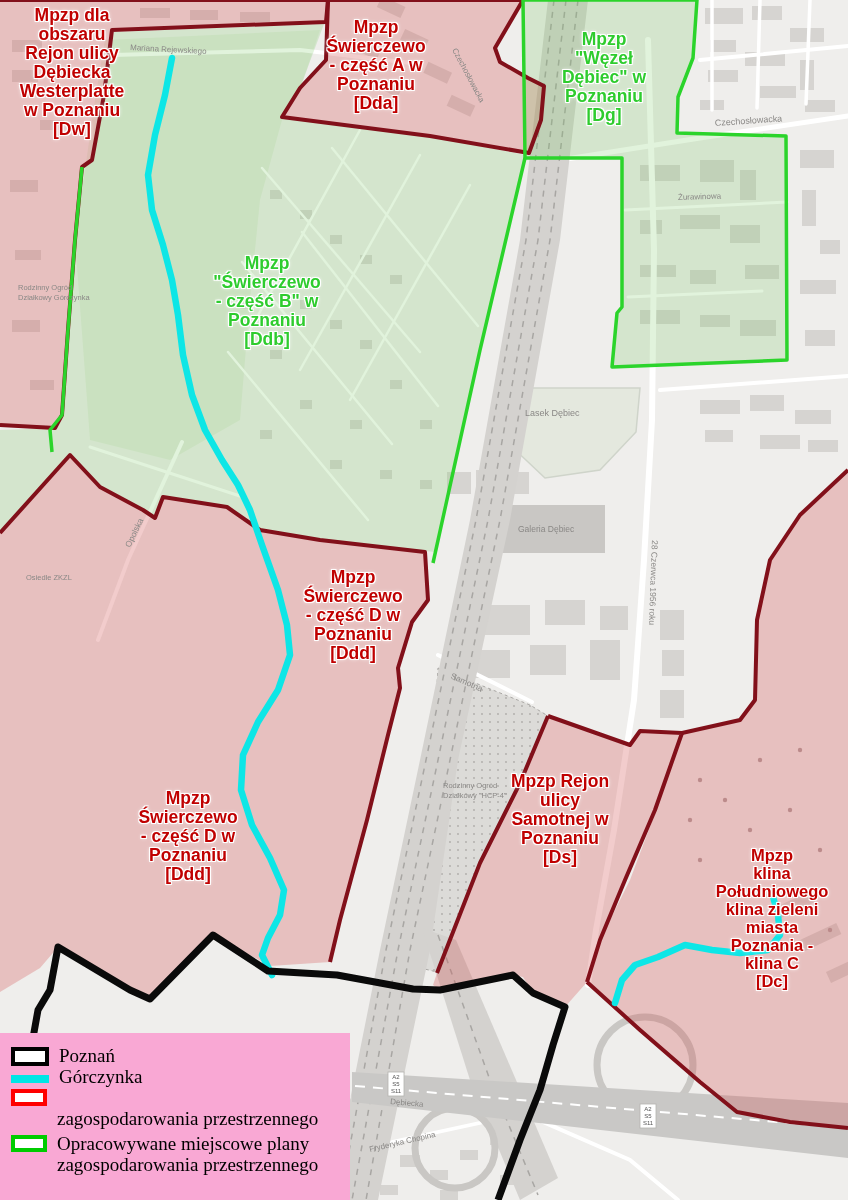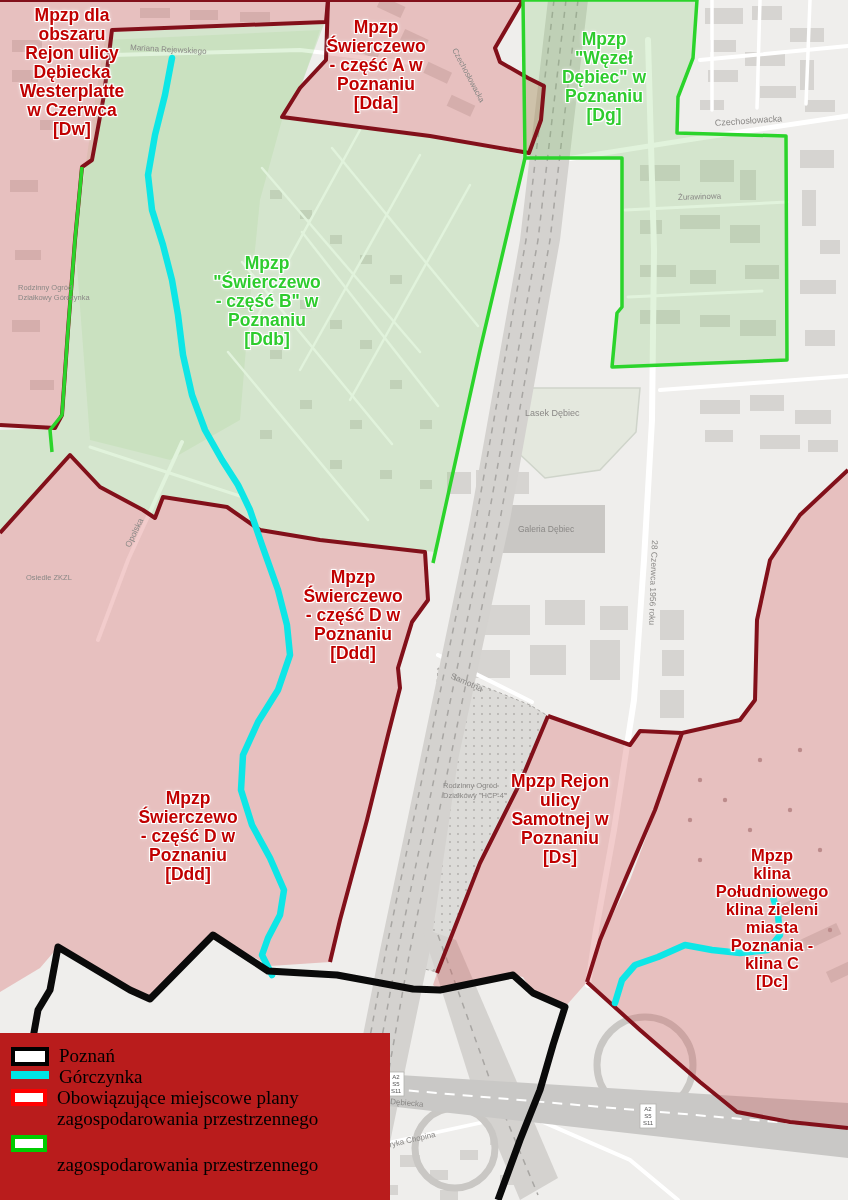--- a/index.html
+++ b/index.html
@@ -8,22 +8,22 @@
   #mapsvg{position:absolute;left:0;top:0;}
   .bld{fill:#d6d4d1;stroke:none;}
   .bld2{fill:#c9c7c4;}
   .st{stroke:#ffffff;fill:none;stroke-linecap:round;}
   .zl{position:absolute;text-align:center;font-weight:bold;font-size:17.5px;line-height:19px;
       text-shadow:-1px -1px 0 #fff,1px -1px 0 #fff,-1px 1px 0 #fff,1px 1px 0 #fff,0 0 4px #fff,0 0 2px #fff;}
   .zl-red{color:#c00000;}
   .zl-green{color:#2ecc2e;}
   .zl-sm{font-size:16.5px;line-height:18px;}
   .maplabel{fill:#8a8886;font-family:"Liberation Sans",sans-serif;}
-  #legend{position:absolute;left:0;top:1033px;width:350px;height:167px;background:#b91c1c;
-          font-family:"Liberation Serif",serif;color:#000;padding-left:40px;}
+  #legend{position:absolute;left:0;top:1033px;width:350px;height:167px;background:#f9a8d4;
+          font-family:"Liberation Serif",serif;color:#000;}
   .lg-row{position:absolute;left:11px;display:flex;align-items:flex-start;}
   .lg-label{font-size:19px;line-height:21px;margin-left:10px;white-space:nowrap;}
   .sw-black{width:30px;height:11px;border:4px solid #000;background:#fff;margin-top:2px;}
   .sw-cyan{width:38px;height:8px;background:#00e5e5;margin-top:5px;}
   .sw-red{width:28px;height:9px;border:4px solid #ff0000;background:#fff;margin-top:2px;}
   .sw-green{width:28px;height:9px;border:4px solid #00cc00;background:#fff;margin-top:2px;}
 </style>
 </head>
 <body>
 
@@ -259,21 +259,21 @@
     <text x="648" y="1125" font-size="6" text-anchor="middle" fill="#555">S11</text>
   </g>
 </svg>
 
 <div class="zl zl-red" style="left:16px;top:6px;width:112px;">
   <div>Mpzp dla</div>
       <div>obszaru</div>
       <div>Rejon ulicy</div>
   <div>Dębiecka</div>
       <div>Westerplatte</div>
-      <div>w Czerwca</div>
+      <div>w Poznaniu</div>
   <div>[Dw]</div>
 </div>
 <div class="zl zl-red" style="left:310px;top:18px;width:132px;">
   <div>Mpzp</div>
       <div>Świerczewo</div>
       <div>- część A w</div>
   <div>Poznaniu</div>
       <div>[Dda]</div>
 </div>
 <div class="zl zl-green" style="left:540px;top:30px;width:128px;">
@@ -320,32 +320,32 @@
       <div>Poznania -</div>
   <div>klina C</div>
       <div>[Dc]</div>
 </div>
 
 <div id="legend">
   <div class="lg-row" style="top:12px;">
     <span class="sw-black"></span>
     <span class="lg-label">Poznań</span>
   </div>
-  <div class="lg-row" style="top:33px;">
+  <div class="lg-row" style="top:33px;align-items:center;">
     <span class="sw-cyan"></span>
     <span class="lg-label">Górczynka</span>
   </div>
   <div class="lg-row" style="top:54px;">
     <span class="sw-red"></span>
     <span class="lg-label">
-      <span>Obowiązujące miejscowe plany</span><br>
+      <br>
       <span>zagospodarowania przestrzennego</span>
     </span>
   </div>
   <div class="lg-row" style="top:100px;">
     <span class="sw-green"></span>
     <span class="lg-label">
-      <br>
+      <span>Opracowywane miejscowe plany</span><br>
       <span>zagospodarowania przestrzennego</span>
     </span>
   </div>
 </div>
 </div>
 
 </body></html>

